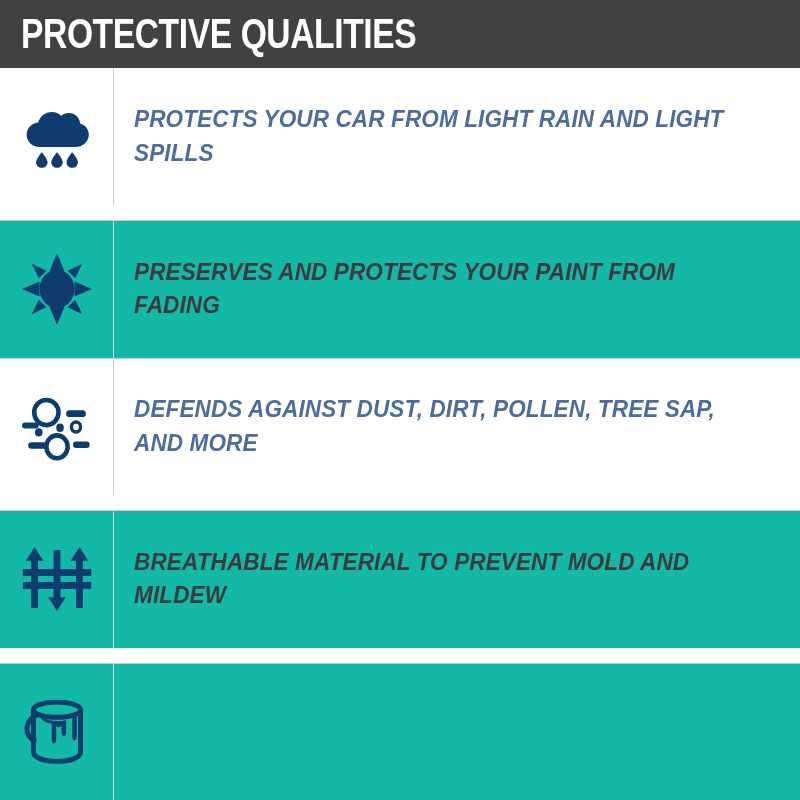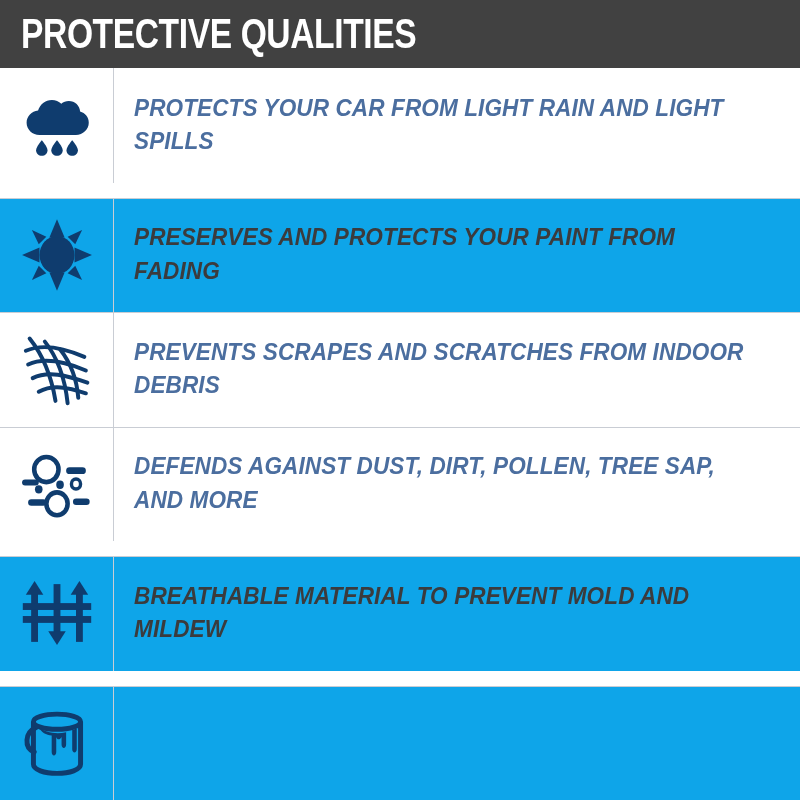--- a/index.html
+++ b/index.html
@@ -53,21 +53,21 @@
     flex-direction: column;
   }
   .row {
     flex: 1 1 0;
     display: flex;
     align-items: stretch;
     position: relative;
     min-height: 0;
   }
   .row.light { background: #ffffff; }
-  .row.shade { background: #0ea5e9; margin-top: 15px; }
+  .row.shade { background: #14b8a6; margin-top: 15px; }
 
   
   .row + .row::before {
     content: "";
     position: absolute;
     left: 0; right: 0; top: 0;
     height: 1px;
     background: #c9cdd4;
   }
 
@@ -165,38 +165,20 @@
             <polygon points="17,83 26,64 36,74"></polygon>
             <polygon points="83,83 64,74 74,64"></polygon>
           </g>
         </svg>
       </div>
       <div class="text-cell">
         <div class="row-text text-dark">PRESERVES AND PROTECTS YOUR PAINT FROM FADING</div>
       </div>
     </div>
 
-    <div class="row light">
-      <div class="icon-cell">
-        <svg viewBox="0 0 100 100">
-          <g fill="none" stroke="#0f3c6e" stroke-width="5.2" stroke-linecap="round">
-            <path d="M14 10 C30 30, 42 56, 48 92"></path>
-            <path d="M34 14 C50 34, 60 58, 64 95"></path>
-            <path d="M54 24 C68 42, 76 62, 78 88"></path>
-            <path d="M9 26 C32 16, 58 22, 86 34"></path>
-            <path d="M12 44 C34 34, 60 40, 88 52"></path>
-            <path d="M18 62 C38 52, 62 58, 90 68"></path>
-            <path d="M26 80 C44 70, 64 74, 88 82"></path>
-          </g>
-        </svg>
-      </div>
-      <div class="text-cell">
-        <div class="row-text text-blue">PREVENTS SCRAPES AND SCRATCHES FROM INDOOR DEBRIS</div>
-      </div>
-    </div>
 
     <div class="row light">
       <div class="icon-cell">
         <svg viewBox="0 0 100 100">
           <g fill="#0f3c6e">
             <ellipse cx="36" cy="31" rx="16" ry="16.5" fill="none" stroke="#0f3c6e" stroke-width="6"></ellipse>
             <ellipse cx="50" cy="76" rx="14" ry="15" fill="none" stroke="#0f3c6e" stroke-width="6"></ellipse>
             <ellipse cx="75" cy="50" rx="6" ry="6.5" fill="none" stroke="#0f3c6e" stroke-width="4.5"></ellipse>
             <ellipse cx="54" cy="51" rx="5" ry="5.5"></ellipse>
             <ellipse cx="26" cy="57" rx="5" ry="5.5"></ellipse>

